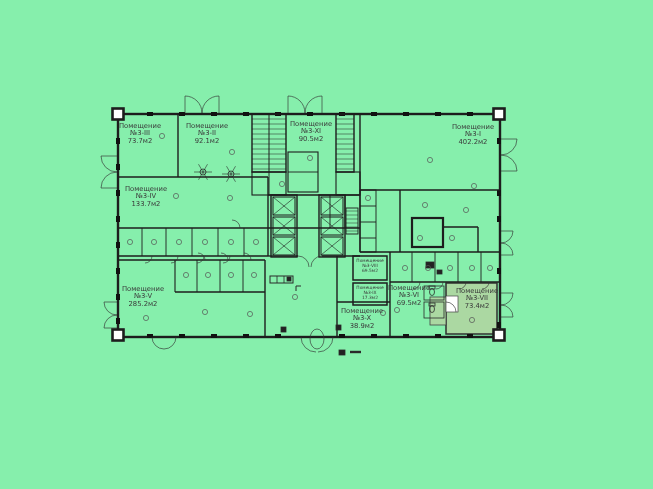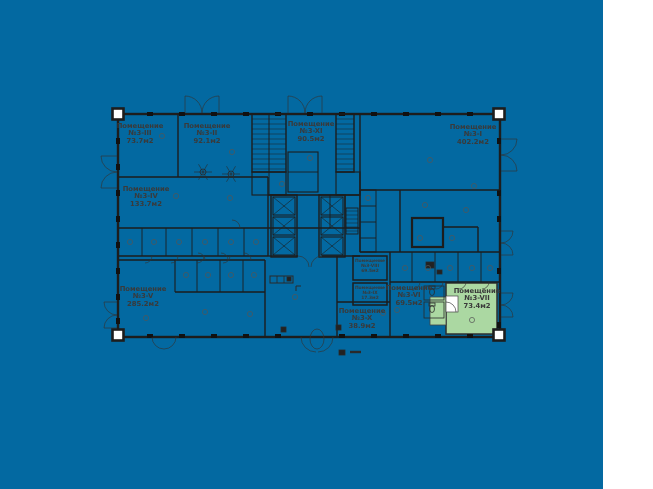--- a/index.html
+++ b/index.html
@@ -1,16 +1,16 @@
 <!DOCTYPE html>
 <html><head>
 <meta charset="utf-8">
 <style>
   html,body{margin:0;padding:0;background:#ffffff;}
-  .stage{position:relative;width:603px;height:489px;background:#0369a1;overflow:hidden;font-weight:bold;}
+  .stage{position:relative;width:653px;height:489px;background:#86efac;overflow:hidden;}
   svg{display:block;}
   .room-text{font-family:"DejaVu Sans","Liberation Sans",sans-serif;font-size:6.8px;fill:#3a3a3a;text-anchor:middle;}
   .room-text-sm{font-family:"DejaVu Sans","Liberation Sans",sans-serif;font-size:4.4px;fill:#3a3a3a;text-anchor:middle;}
   .wall{stroke:#1d1d1d;fill:none;}
   .thin{stroke:#2a2a2a;fill:none;}
   .arc{stroke:#333;fill:none;stroke-width:0.65;}
   .sp{stroke:#555;fill:none;stroke-width:0.7;}
 </style>
 </head>
 <body>

